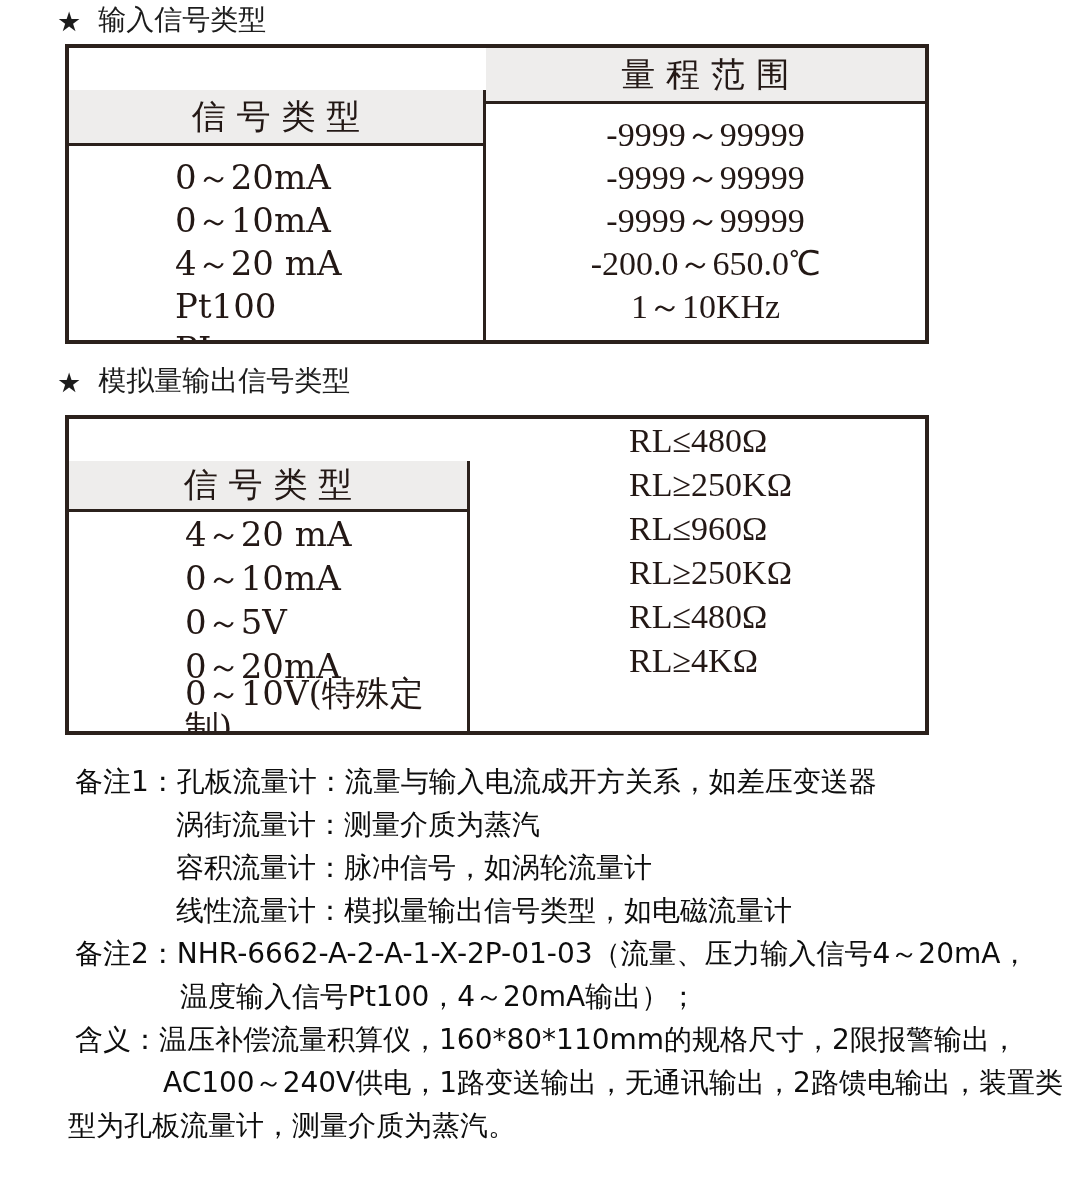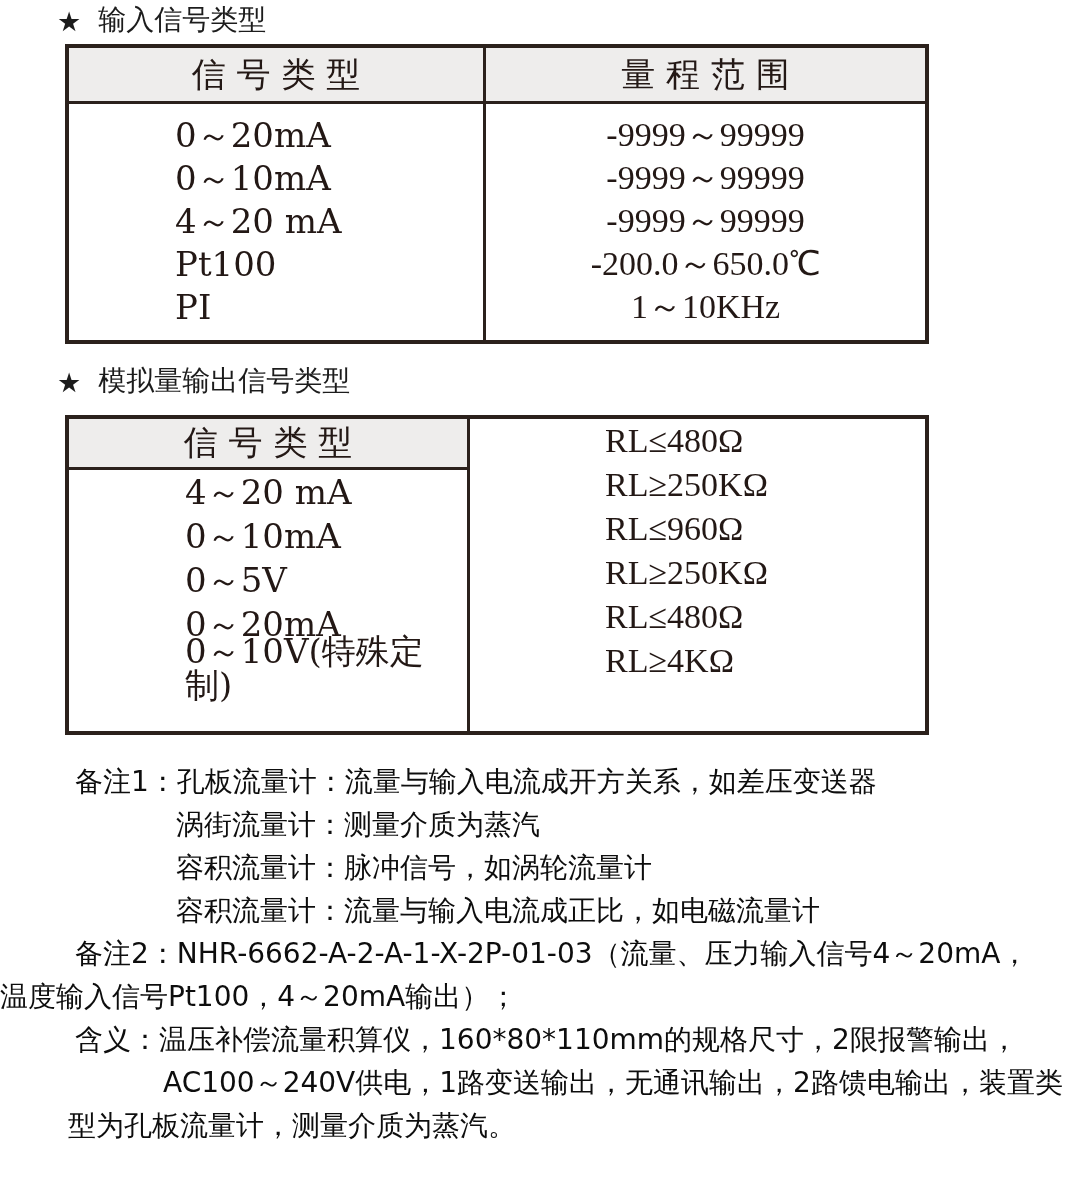--- a/index.html
+++ b/index.html
@@ -18,48 +18,48 @@
   #heading-output{left:57px;top:367px;}
 
   
   .dtable{position:absolute;left:65px;width:864px;box-sizing:border-box;
           border:4px solid var(--border);display:flex;background:#ffffff;
           color:var(--table-text);font-family:"DejaVu Serif","Liberation Serif",serif;
           overflow:hidden;}
   #input-table{top:44px;height:300px;}
   #output-table{top:415px;height:320px;}
   .col{display:flex;flex-direction:column;box-sizing:border-box;}
-  .col.left{border-right:3px solid var(--border);}
+  .col.left{border-right:3px solid var(--border);margin-top:42px;}
   .col.right{flex:1;font-family:Liberation Serif, serif;}
   #input-table .col.left{width:417px;}
   #output-table .col.left{width:401px;}
   .col .head{flex:0 0 auto;background:var(--header-bg);
              border-bottom:3px solid var(--border);
              display:flex;align-items:center;justify-content:center;
              font-size:34px;letter-spacing:0.32em;text-indent:0.32em;}
   #input-table .head{height:53px;}
   #output-table .head{height:48px;}
   .cells{display:flex;flex-direction:column;}
   #input-table .cells{padding-top:9px;}
   #output-table .cells{padding-top:0px;}
   .cell{display:flex;align-items:center;font-size:34px;line-height:1;}
   #input-table .cell{height:43px;}
   #output-table .cell{height:44px;}
   #input-table .col.left .cell{padding-left:106px;}
   #input-table .col.right .cell{justify-content:center;}
   #output-table .col.left .cell{padding-left:116px;}
-  #output-table .col.right .cell{padding-left:135px;}
+  #output-table .col.right .cell{padding-left:135px;margin-left:24px;}
 
   
   .notes{position:absolute;left:0;top:760px;width:1080px;
          color:var(--note-text);font-size:28px;font-weight:500;}
   .note-line{height:43px;display:flex;align-items:center;white-space:nowrap;}
   .ind-label{padding-left:75px;}
   .ind-a{padding-left:176px;}
-  .ind-b{}
+  .ind-b{padding-left:180px;}
   .ind-c{padding-left:163px;}
   .ind-d{padding-left:68px;}
 </style>
 </head>
 <body>
 
 <div class="page">
 
   <div class="heading" id="heading-input">
     <span class="star">★</span>
@@ -114,21 +114,21 @@
         <div class="cell">RL≤480Ω</div>
         <div class="cell">RL≥4KΩ</div>
       </div>
     </div>
   </div>
 
   <div class="notes">
     <div class="note-line ind-label">备注1：孔板流量计：流量与输入电流成开方关系，如差压变送器</div>
     <div class="note-line ind-a">涡街流量计：测量介质为蒸汽</div>
     <div class="note-line ind-a">容积流量计：脉冲信号，如涡轮流量计</div>
-    <div class="note-line ind-a">容积流量计：流量与输入电流成正比，如电磁流量计</div>
+    <div class="note-line ind-a">线性流量计：模拟量输出信号类型，如电磁流量计</div>
     <div class="note-line ind-label">备注2：NHR-6662-A-2-A-1-X-2P-01-03（流量、压力输入信号4～20mA，</div>
     <div class="note-line ind-b">温度输入信号Pt100，4～20mA输出）；</div>
     <div class="note-line ind-label">含义：温压补偿流量积算仪，160*80*110mm的规格尺寸，2限报警输出，</div>
     <div class="note-line ind-c">AC100～240V供电，1路变送输出，无通讯输出，2路馈电输出，装置类</div>
     <div class="note-line ind-d">型为孔板流量计，测量介质为蒸汽。</div>
   </div>
 
 </div>
 
 </body></html>

